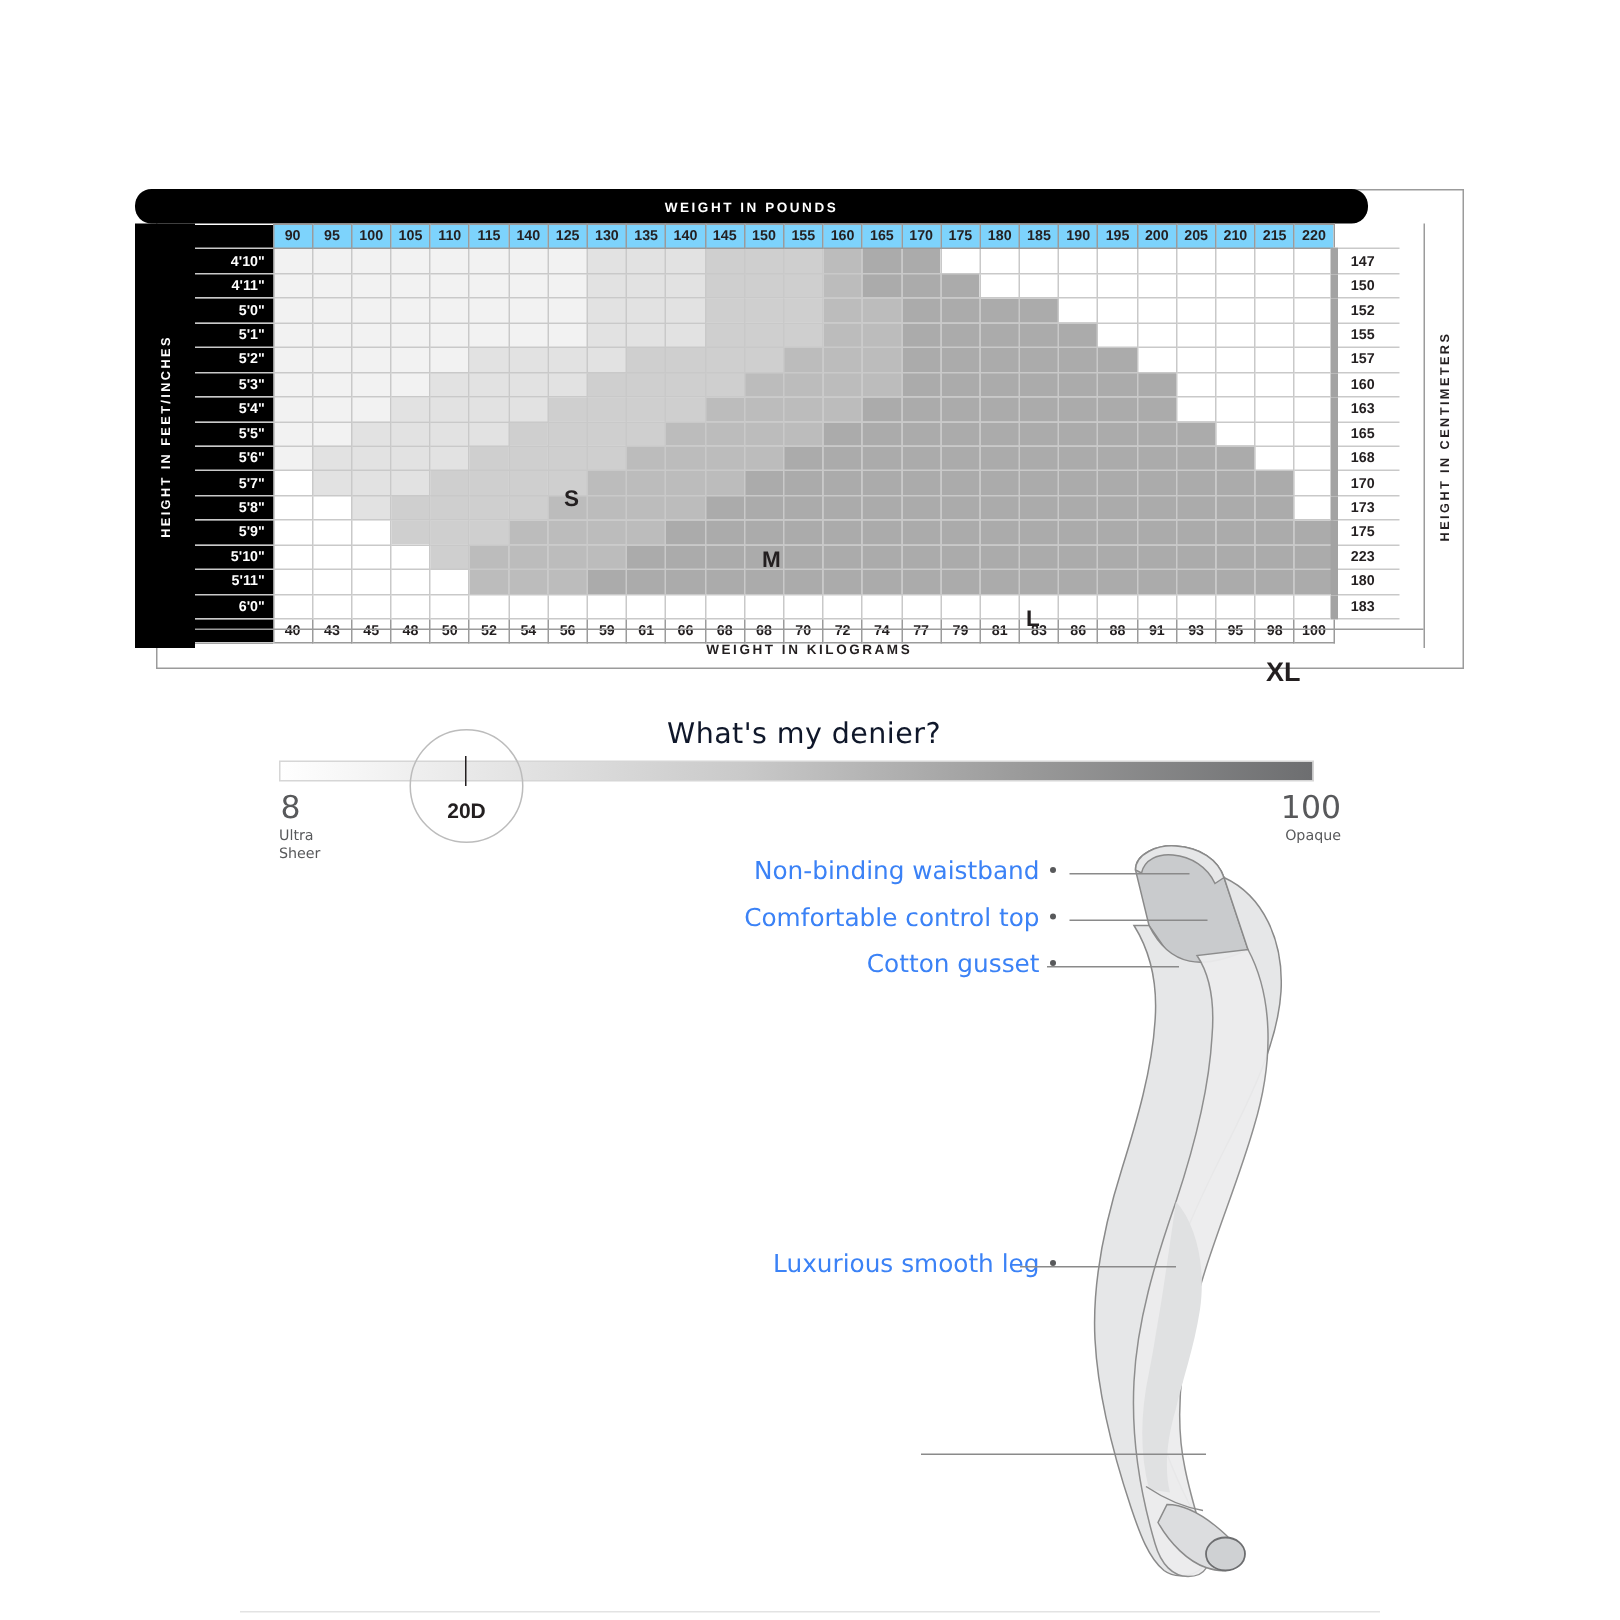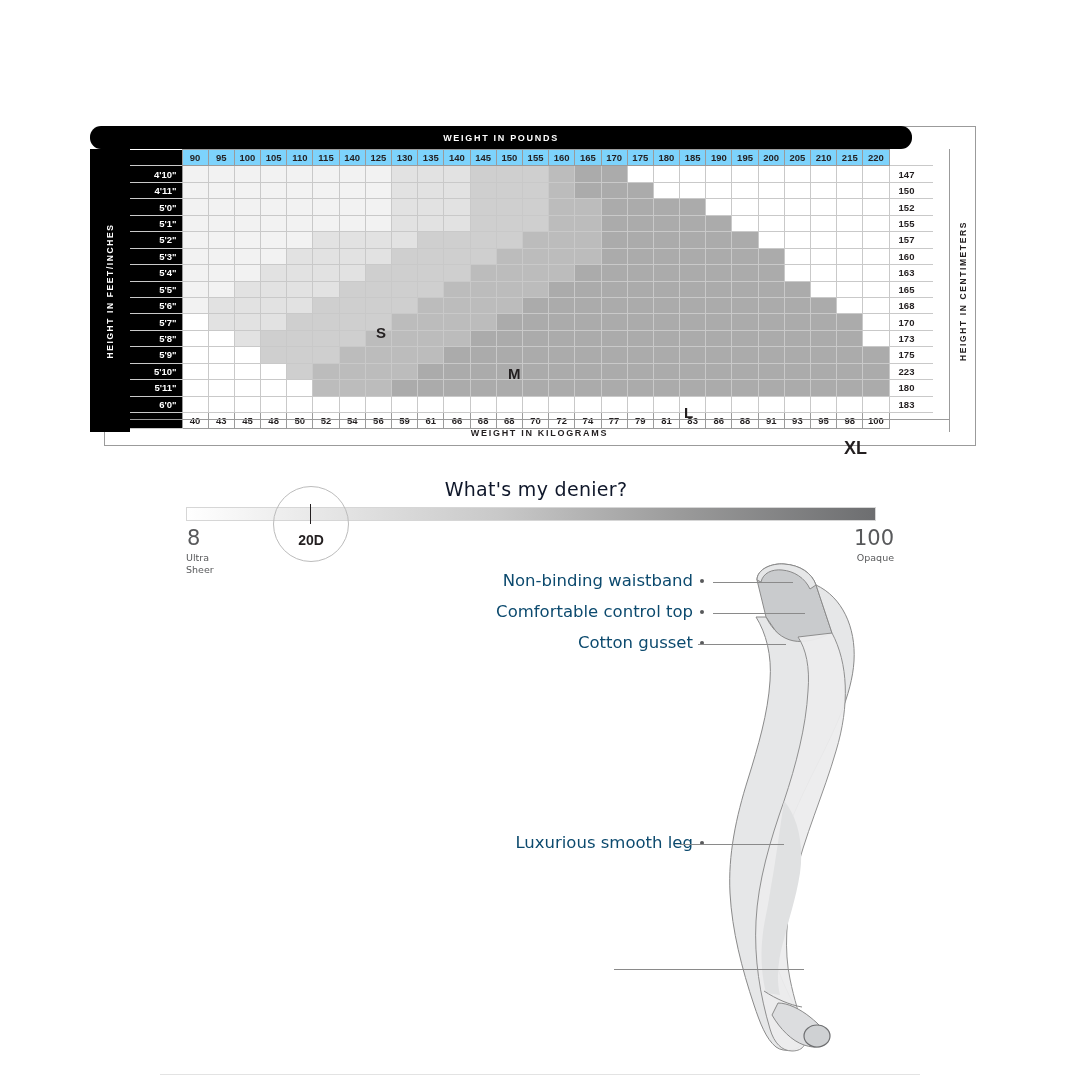--- a/index.html
+++ b/index.html
@@ -76,21 +76,21 @@
     background: #7dd3fc;
   }
   #grid-table td.hrow, #grid-table td.crow {
     width: 52px;
     border-left: none; border-right: 1px solid #9b9b9b;
     background: #000; color: #fff;
     font-size: 9.5px; text-align: right; padding-right: 5px;
   }
   #grid-table td.crow {
     background: #fff; color: #231f20;
-    border-left: 1px solid #a3a3a3; border-right: none;
+    border-left: 5px solid #a3a3a3; border-right: none;
     text-align: left; padding-left: 9px; width: 44px;
   }
   #grid-table td.corner {
     background: #000; border: none;
   }
   #grid-table td.corner2 {
     background: #fff; border: none; border-left: 1px solid #9b9b9b;
   }
   #grid-table td.kg {
     border: 1px solid #9b9b9b; background: #fff;
@@ -136,21 +136,21 @@
   #denier-min { left: 1px; top: 48px; font-size: 21px; }
   #denier-min-sub { left: 0px; top: 74px; font-size: 9.5px; line-height: 12px; }
   #denier-max { right: -8px; top: 48px; font-size: 21px; }
   #denier-max-sub { right: -8px; top: 74px; font-size: 9.5px; }
 
   
   #leg-area { position: absolute; left: 380px; top: 555px; width: 560px; height: 500px; }
   .callout {
     position: absolute;
     font-family: "DejaVu Sans", sans-serif;
-    font-size: 16.5px; color: #0c4a6e; white-space: nowrap;
+    font-size: 16.5px; color: #3b82f6; white-space: nowrap;
     text-align: right;
   }
   .callout .dot {
     display: inline-block; width: 4px; height: 4px; border-radius: 50%;
     background: #58595b; vertical-align: middle; margin-left: 7px; margin-bottom: 2px;
   }
   .leader { position: absolute; background: #8a8a8a; height: 1px; }
   #bottom-rule {
     position: absolute; left: 160px; top: 1074px; width: 760px; height: 1px; background: #e3e3e3;
   }

